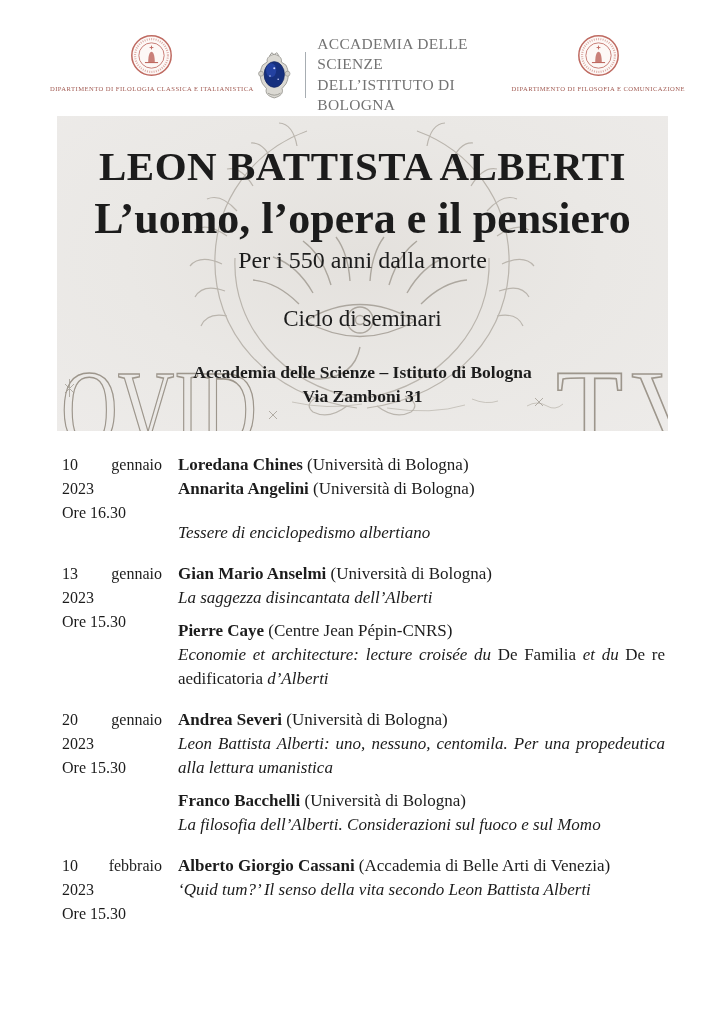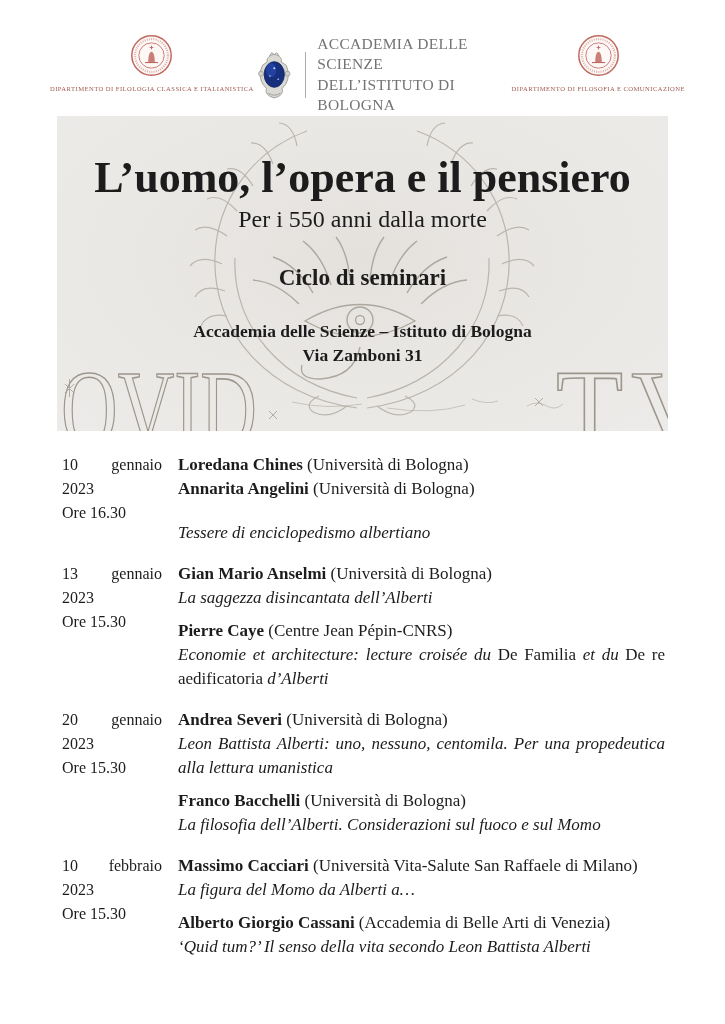--- a/index.html
+++ b/index.html
@@ -32,21 +32,21 @@
   .banner{
     position:relative;margin:5px auto 0;width:611px;height:315px;
     background:radial-gradient(ellipse at 50% 45%, #e4e1dd 0%, #eae8e5 55%, #edebe9 100%);
     overflow:hidden;
   }
   .banner-sketch{position:absolute;left:0;top:0;width:611px;height:315px;}
   .banner-text{position:relative;text-align:center;padding-top:30px;line-height:1;}
   .banner-title{font-size:41px;font-weight:bold;letter-spacing:.5px;margin:0;}
   .banner-subtitle{font-size:44px;font-weight:bold;margin:10px 0 0 0;}
   .banner-occasion{font-size:24px;font-weight:normal;margin:7px 0 0 0;}
-  .banner-series{font-size:23px;font-weight:bold;margin:35px 0 0 0;}
+  .banner-series{font-size:23px;font-weight:normal;margin:35px 0 0 0;}
   .banner-venue{font-size:17.5px;font-weight:bold;margin:31px 0 13px 0;line-height:1.35;}
 
   
   .schedule{padding:0 60px 0 62px;margin-top:22px;font-size:17px;line-height:24px;}
   .session{
     display:grid;grid-template-columns:100px 1fr;column-gap:16px;
     margin-bottom:17px;
   }
   .date-col{font-size:16px;line-height:24px;}
   .date-line1{display:flex;justify-content:space-between;}
@@ -144,20 +144,21 @@
       <path d="M478,282 l8,8 M486,282 l-8,8"></path>
     </g>
 
     <g fill="none" stroke="#9d968c" stroke-width="1.6" font-family="'Liberation Serif',serif">
       <text x="4" y="330" font-size="110" textLength="196" lengthAdjust="spacingAndGlyphs">QVID</text>
       <text x="499" y="330" font-size="110" letter-spacing="8">TVM</text>
     </g>
   </svg>
 
   <div class="banner-text">
+    <h1 class="banner-title">LEON BATTISTA ALBERTI</h1>
     <h2 class="banner-subtitle">L’uomo, l’opera e il pensiero</h2>
     <h3 class="banner-occasion">Per i 550 anni dalla morte</h3>
     <div class="banner-series">Ciclo di seminari</div>
     <div class="banner-venue">
       <div>Accademia delle Scienze – Istituto di Bologna</div>
       <div>Via Zamboni 31</div>
     </div>
   </div>
 </div>
 
@@ -227,23 +228,19 @@
     <div class="date-col">
       <div class="date-line1">
         <span>10</span>
         <span>febbraio</span>
       </div>
       <div>2023</div>
       <div>Ore 15.30</div>
     </div>
     <div class="talks">
       <div class="talk">
-        <p class="line justify"><span class="speaker-name">Massimo Cacciari</span> <span>(Università Vita-Salute San Raffaele di Milano)</span></p>
-        <p class="talk-title">La figura del Momo da Alberti a…</p>
-      </div>
-      <div class="talk">
         <p class="line justify"><span class="speaker-name">Alberto Giorgio Cassani</span> <span>(Accademia di Belle Arti di Venezia)</span></p>
         <p class="talk-title">‘Quid tum?’ Il senso della vita secondo Leon Battista Alberti</p>
       </div>
     </div>
   </div>
 
 </div>
 
 </body></html>

